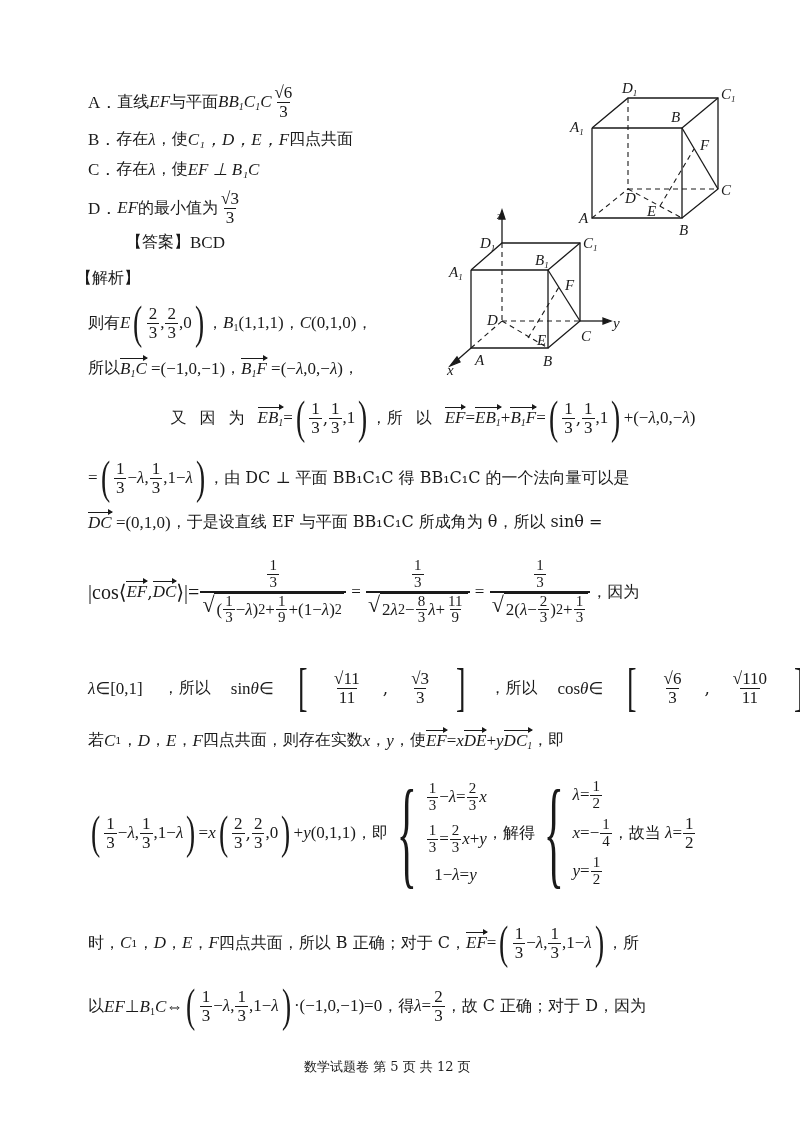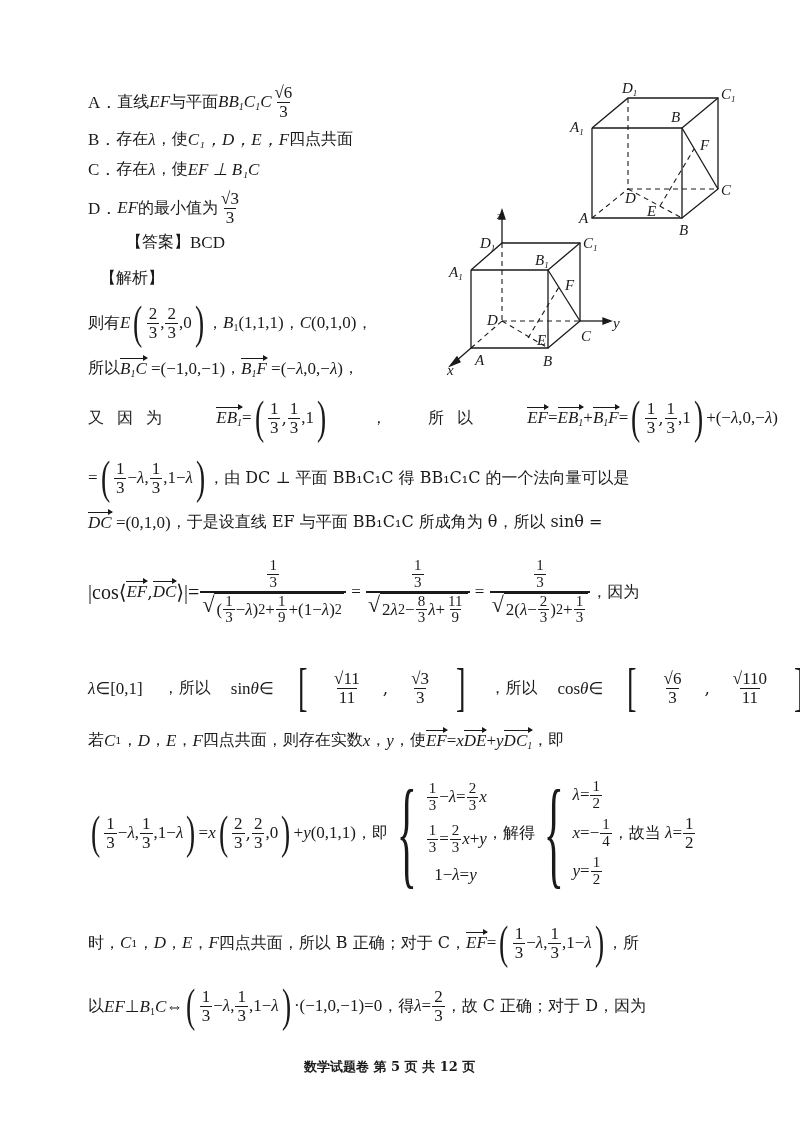--- a/index.html
+++ b/index.html
@@ -134,21 +134,21 @@
     <text x="52" y="120">D</text>
     <text x="102" y="140">E</text>
     <text x="178" y="123">y</text>
     <text x="146" y="136">C</text>
     <text x="12" y="170">x</text>
     <text x="40" y="160">A</text>
     <text x="108" y="161">B</text>
   </g>
 </svg>
 
-<div class="abs line" style="left:100px;top:268px;">
+<div class="abs line" style="left:76px;top:268px;">
   <span class="cn">【解析】</span>
 </div>
 
 <div class="abs line" style="left:88px;top:300px;">
   <span class="cn">则有</span>
   <i>E</i>
     <span class="paren paren-lg">(</span>
   <span class="frac">
       <span class="num">2</span>
       <span class="den">3</span>
@@ -170,21 +170,21 @@
 <div class="abs line" style="left:88px;top:358px;">
   <span class="cn">所以</span>
   <span class="vec">B<sub>1</sub>C</span>
     <span class="rm">&nbsp;=(−1,0,−1)</span>
     <span class="cn">，</span>
   <span class="vec">B<sub>1</sub>F</span>
     <span class="rm">&nbsp;=(−<i>λ</i>,0,−<i>λ</i>)</span>
     <span class="cn">，</span>
 </div>
 
-<div class="abs line" style="left:88px;top:395px;width:690px;justify-content:space-between;">
+<div class="abs line" style="left:88px;top:395px;width:690px;justify-content:center;">
   <span class="cn sp">又因为</span>
   <span class="line"><span class="vec">EB<sub>1</sub></span><span class="rm">=</span><span class="paren paren-lg">(</span><span class="frac">
         <span class="num">1</span>
         <span class="den">3</span>
       </span>,<span class="frac">
         <span class="num">1</span>
         <span class="den">3</span>
       </span><span class="rm">,1</span><span class="paren paren-lg">)</span></span>
   <span class="cn">，</span>
   <span class="cn sp">所以</span>
@@ -425,13 +425,13 @@
     <span class="rm">·(−1,0,−1)=0</span>
   <span class="cn">，得</span>
     <span class="rm"><i>λ</i>=</span>
     <span class="frac">
       <span class="num">2</span>
       <span class="den">3</span>
     </span>
   <span class="cn">，故 C 正确；对于 D，因为</span>
 </div>
 
-<div class="abs" style="left:304px;top:1058px;font-size:13px;font-weight:bold;">数学试题卷 第 5 页 共 12 页</div>
+<div class="abs" style="left:304px;top:1058px;font-size:13px;font-weight:normal;">数学试题卷 第 5 页 共 12 页</div>
 
 </body></html>

